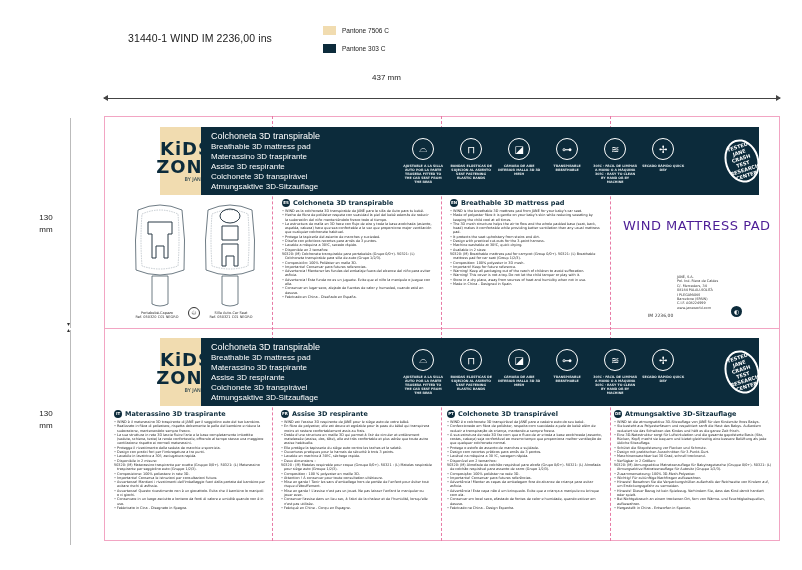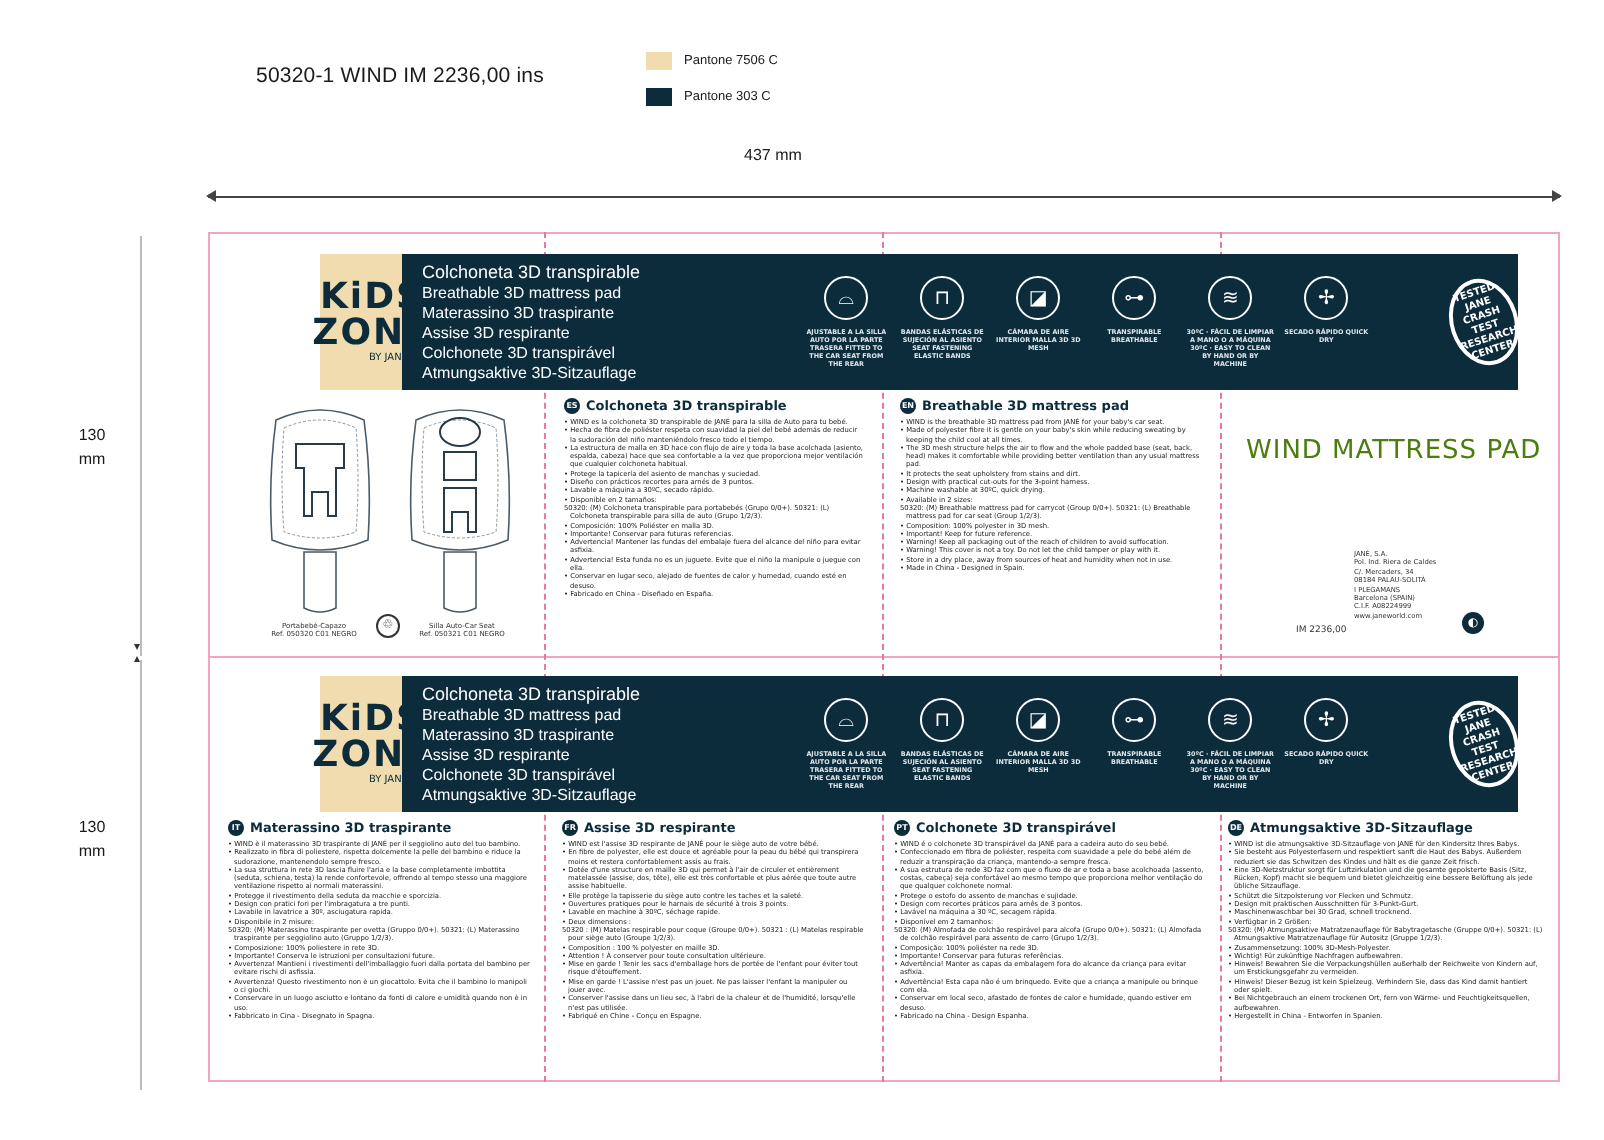--- a/index.html
+++ b/index.html
@@ -43,29 +43,29 @@
   .flag { display: inline-block; width: 8px; height: 8px; border-radius: 50%; background: #0c2b3b; color: #fff; font-size: 4px; text-align: center; line-height: 8px; }
   .text-block ul { list-style: none; }
   .text-block li { font-size: 3.4px; line-height: 4.3px; color: #222; padding-left: 3px; text-indent: -3px; }
   .text-block li::before { content: "• "; }
   .text-block li.sub::before { content: ""; }
 
   .seat { position: absolute; }
   .seat-label { position: absolute; font-size: 3.5px; line-height: 4.2px; text-align: center; color: #333; }
   .recycle { position: absolute; width: 12px; height: 12px; border: 1px solid #333; border-radius: 50%; font-size: 6px; text-align: center; line-height: 10px; }
 
-  .product-title { position: absolute; left: 623px; top: 218px; font-size: 13px; color: #4d7c0f; font-family: "DejaVu Sans", sans-serif; letter-spacing: 0.5px; }
+  .product-title { position: absolute; left: 623px; top: 218px; font-size: 13px; color: #4c1d95; font-family: "DejaVu Sans", sans-serif; letter-spacing: 0.5px; }
   .company { position: absolute; left: 677px; top: 275px; font-size: 3.4px; line-height: 4.4px; color: #333; }
   .im-code { position: absolute; left: 648px; top: 313px; font-size: 4.5px; color: #333; }
   .eco-icon { position: absolute; left: 731px; top: 306px; width: 11px; height: 11px; border-radius: 50%; background: #0c2b3b; color: #fff; font-size: 6px; text-align: center; line-height: 11px; }
 </style>
 </head>
 <body>
 
-<div class="job-title">50320-1 WIND IM 2236,00 ins</div>
+<div class="job-title">31440-1 WIND IM 2236,00 ins</div>
 <div class="swatch-row" style="top:26px;">
   <span class="swatch" style="background:#f1dcb0;"></span>
   <span>Pantone 7506 C</span>
 </div>
 <div class="swatch-row" style="top:44px;">
   <span class="swatch" style="background:#0c2b3b;"></span>
   <span>Pantone 303 C</span>
 </div>
 
 <div class="dim-h-label">437 mm</div>

